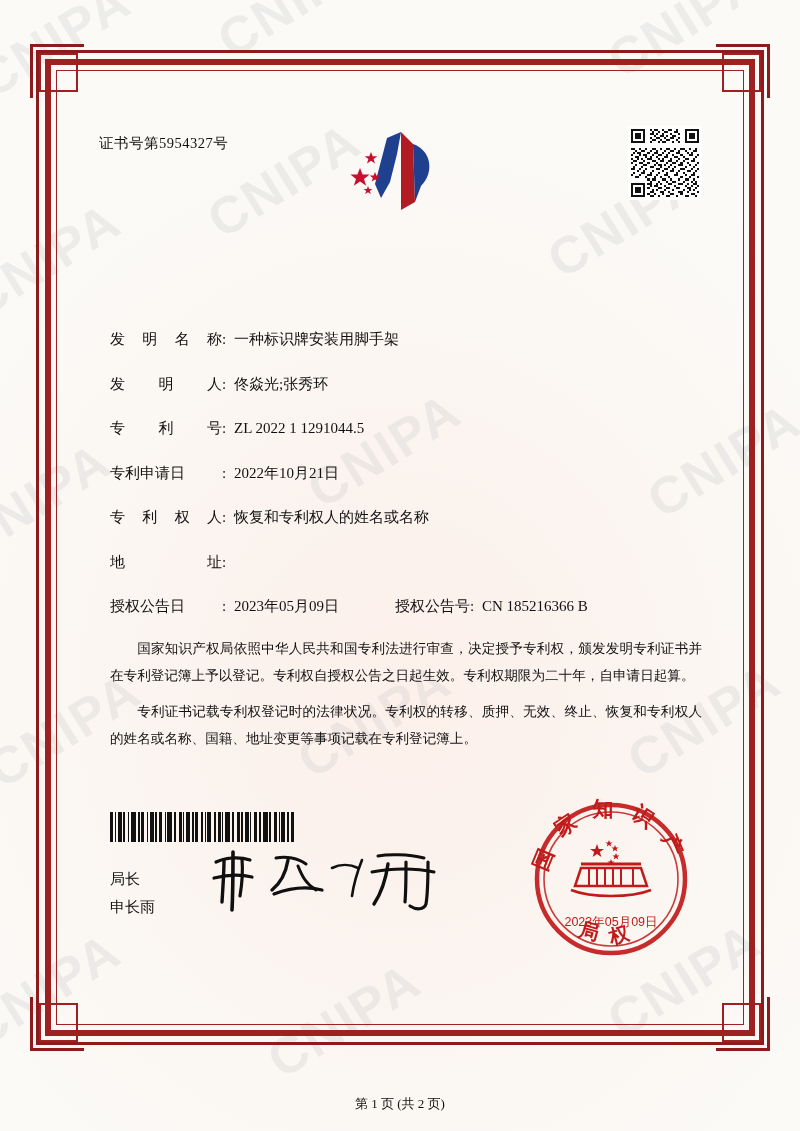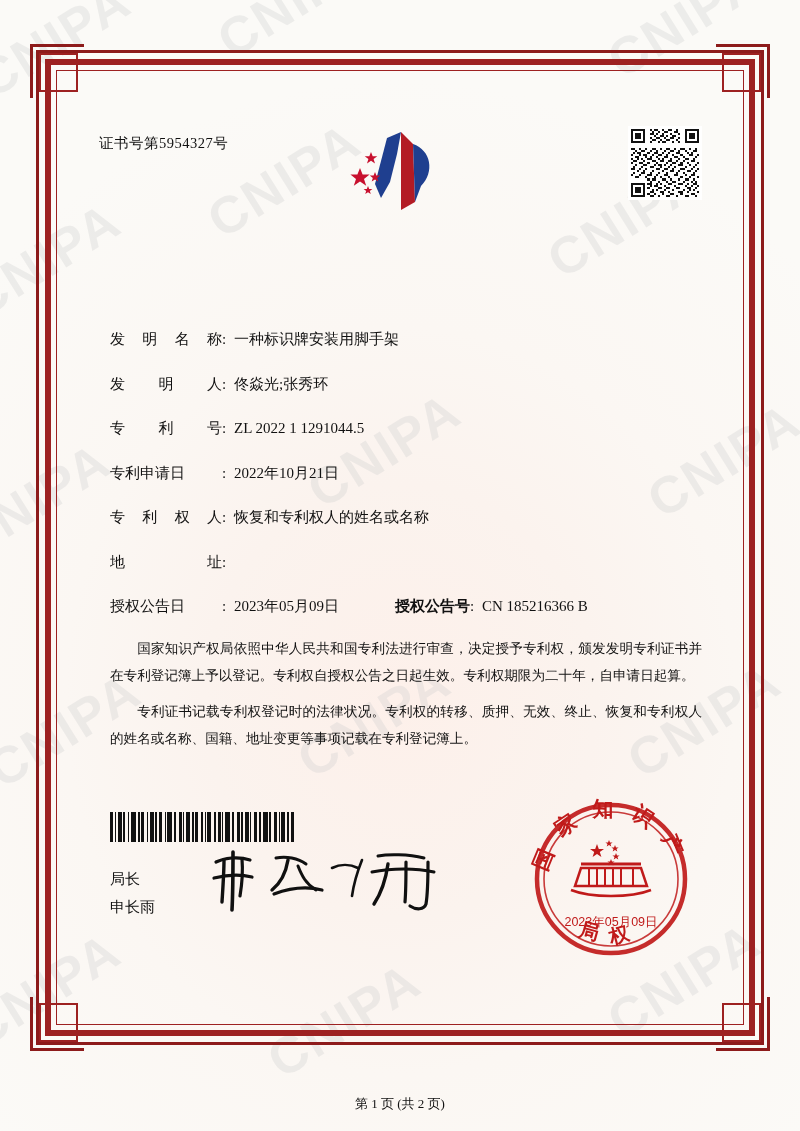--- a/index.html
+++ b/index.html
@@ -163,21 +163,20 @@
     flex: 1 1 auto;
     word-break: break-all;
   }
   .field-row.dual .pair2 {
     display: flex;
     margin-left: 56px;
   }
   .field-row.dual .pair2 .field-label {
     width: auto;
     flex: 0 0 auto;
-    font-weight: bold;
   }
 
   .paras {
     position: absolute;
     left: 48px;
     right: 36px;
     top: 560px;
     font-size: 13.6px;
     line-height: 1.95;
     color: #111;

